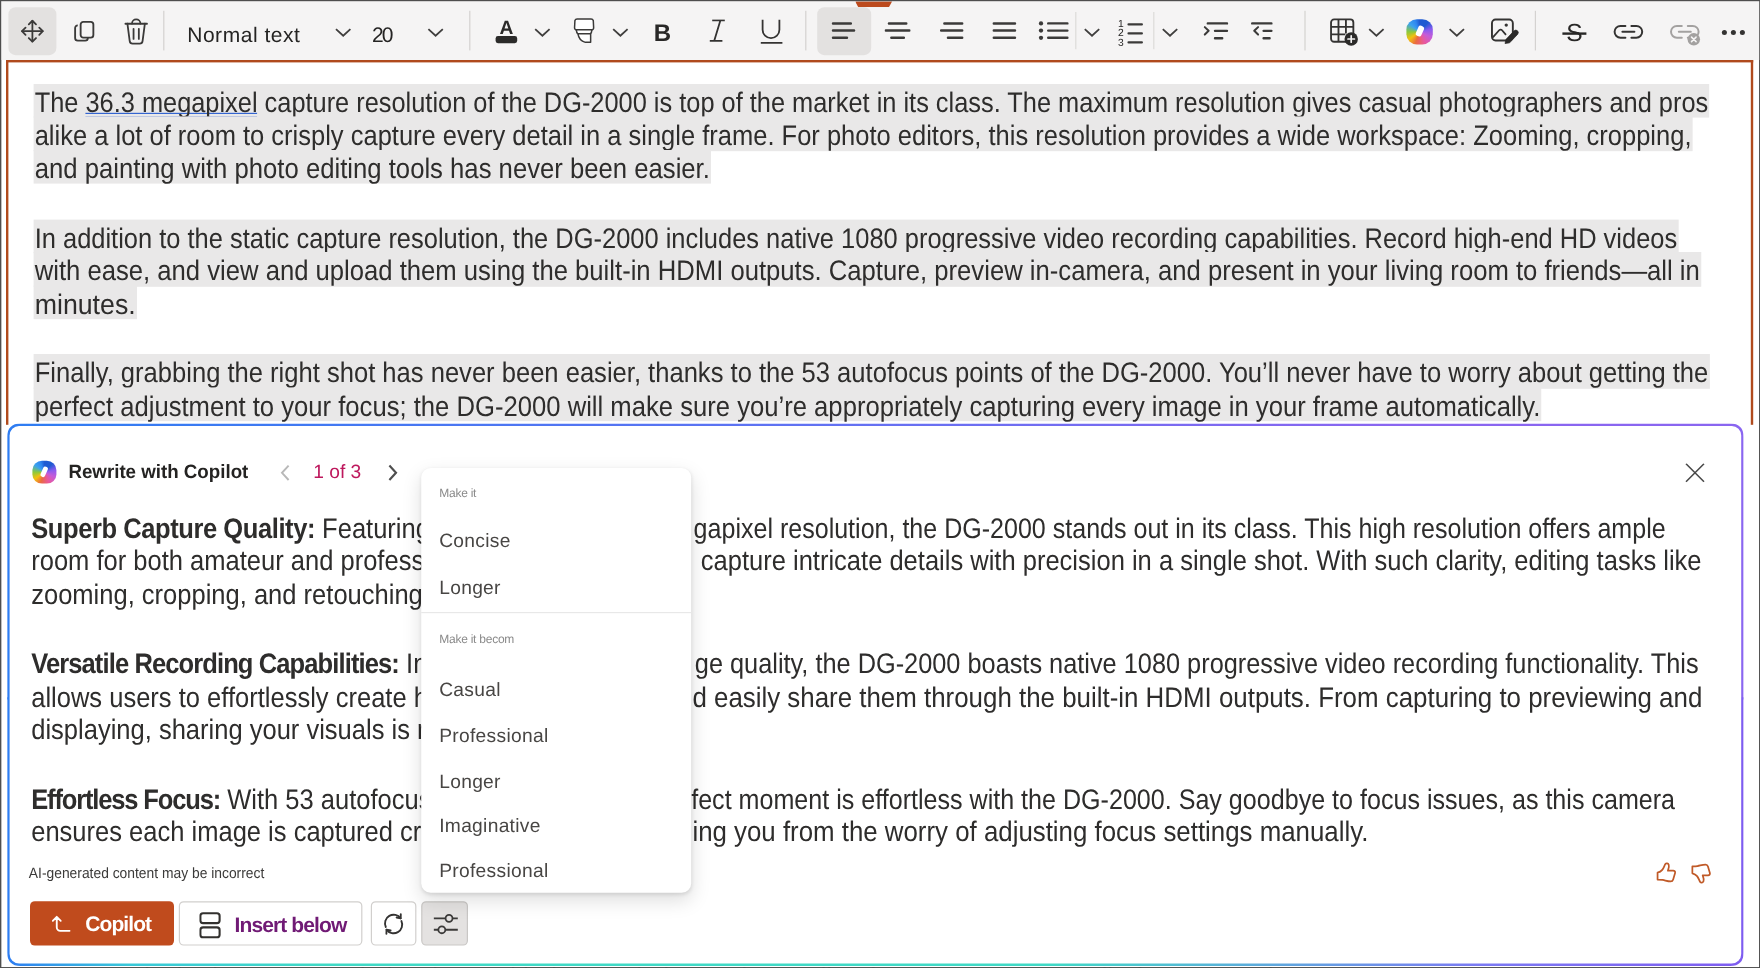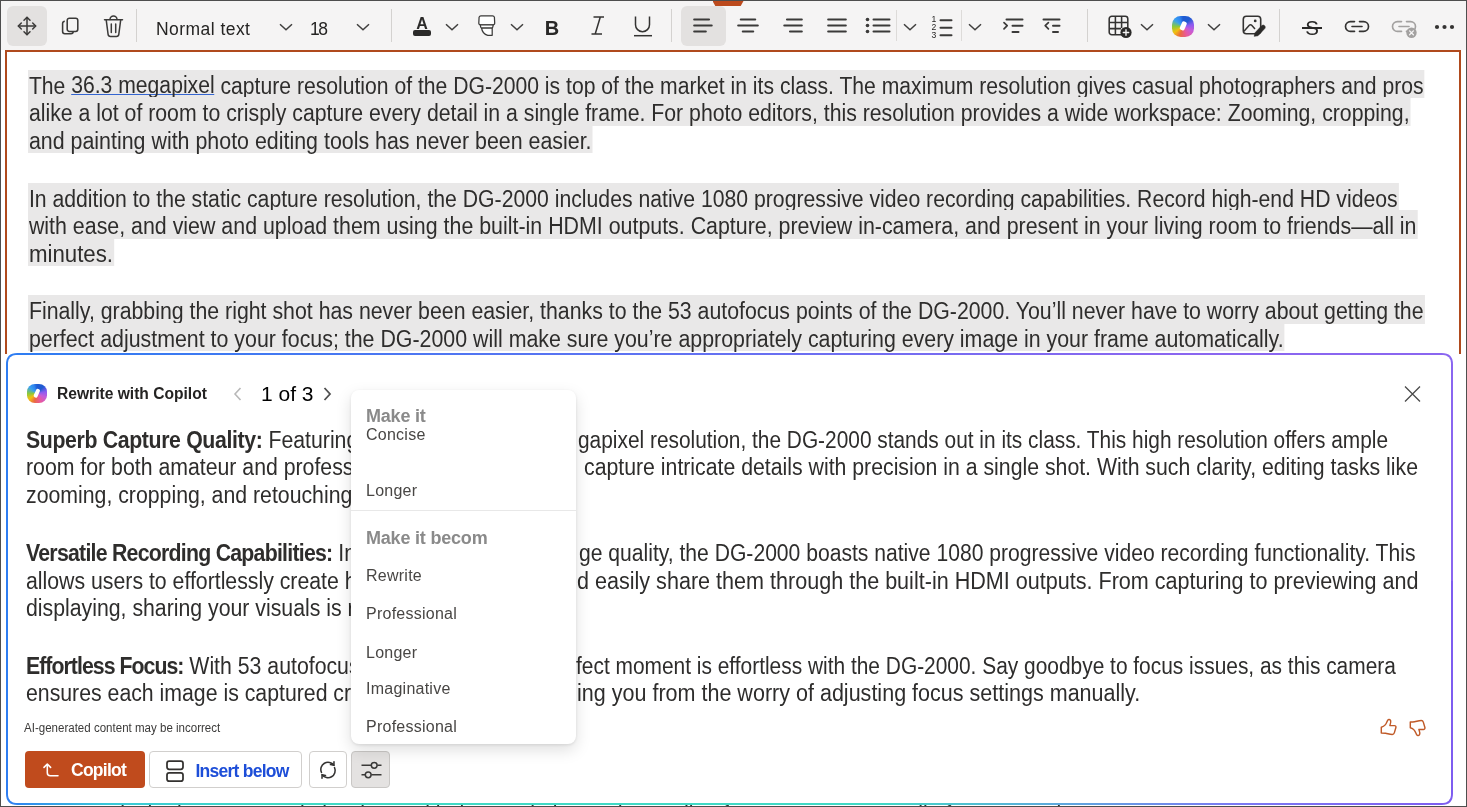--- a/index.html
+++ b/index.html
@@ -29,21 +29,21 @@
 .copilot::after { content:""; position:absolute; left:51%; top:49%; width:21%; height:45%;
   background:#fff; transform:translate(-50%,-50%) rotate(24deg); border-radius:40%/18%; }
 
 #panel { position:absolute; left:6px; top:353px; width:1447px; height:452px; }
 #panelwhite { position:absolute; left:2px; top:2px; width:1443px; height:448px; background:#fff; border-radius:8px; }
 .pline { position:absolute; white-space:nowrap; font-size:23.5px; line-height:27.5px; color:#2e2d2c; }
 .pbold { font-weight:bold; }
 
 #menu { position:absolute; left:351px; top:390px; width:225px; height:354px; background:#fff;
   border-radius:8px; box-shadow:0 6px 16px rgba(0,0,0,.13), 0 1px 3px rgba(0,0,0,.09); }
-.mlabel { position:absolute; left:15px; font-size:18px; font-weight:bold; color:#8a8a8a; white-space:nowrap; letter-spacing:-0.2px; }
+.mlabel { position:absolute; left:15px; font-size:10px; font-weight:normal; color:#8a8a8a; white-space:nowrap; letter-spacing:-0.2px; }
 .mitem { position:absolute; left:15px; font-size:16px; color:#484644; white-space:nowrap; letter-spacing:0.25px; }
 .mdiv { position:absolute; left:0; width:225px; height:1px; background:#e8e8e8; }
 </style>
 </head>
 <body>
 <div id="stage">
   <div id="toolbar">
     <div class="activebg" style="left:7px; top:6px; width:40px; height:40px;"></div>
     <svg class="tb" style="left:17px; top:16px;" width="20" height="20" viewBox="0 0 20 20">
       <g fill="none" stroke="#3b3a39" stroke-width="1.5" stroke-linecap="round" stroke-linejoin="round">
@@ -61,21 +61,21 @@
         <path d="M1.5 4.8 H19.5"></path>
         <path d="M3.2 4.8 L5.1 19.3 a2.4 2.4 0 0 0 2.4 2.1 h5.9 a2.4 2.4 0 0 0 2.4 -2.1 L17.7 4.8"></path>
         <path d="M8.3 9 V17.4 M12.7 9 V17.4"></path>
       </g>
     </svg>
     <div class="sep" style="left:136px;"></div>
     <div class="tbtext" id="tnormal" style="left:156px; letter-spacing:0.45px;">Normal text</div>
     <svg class="tb" style="left:279px; top:23px;" width="14" height="8" viewBox="0 0 14 8">
         <path d="M1 1.2 L7 6.8 L13 1.2" fill="none" stroke="#403f3e" stroke-width="1.5"></path>
       </svg>
-    <div class="tbtext" style="left:310px; letter-spacing:-1.6px;">18</div>
+    <div class="tbtext" style="left:310px; letter-spacing:-1.6px;">20</div>
     <svg class="tb" style="left:356px; top:23px;" width="14" height="8" viewBox="0 0 14 8">
         <path d="M1 1.2 L7 6.8 L13 1.2" fill="none" stroke="#403f3e" stroke-width="1.5"></path>
       </svg>
     <div class="sep" style="left:391px;"></div>
     <div class="tb" style="left:412px; top:15px; width:20px; text-align:center; font-size:16px; font-weight:bold; color:#2b2a29;">A</div>
     <div class="tb" style="left:413px; top:29.8px; width:17.5px; height:6px; background:#2b2a29; border-radius:2px;"></div>
     <svg class="tb" style="left:445px; top:23px;" width="14" height="8" viewBox="0 0 14 8">
         <path d="M1 1.2 L7 6.8 L13 1.2" fill="none" stroke="#403f3e" stroke-width="1.5"></path>
       </svg>
     <svg class="tb" style="left:477px; top:15px;" width="22" height="23" viewBox="0 0 22 23">
@@ -238,21 +238,21 @@
       <path d="M1.25 228 L1.25 440.75 Q1.25 450.75 11.25 450.75 L1435.75 450.75 Q1445.75 450.75 1445.75 440.75 L1445.75 228" fill="none" stroke="url(#gB)" stroke-width="2.5"></path>
     </svg>
     <div id="panelwhite"></div>
     <div id="panelcontent">
 
       <div class="copilot" style="left:21px; top:31px; width:20px; height:19px;"></div>
       <div id="htitle" style="position:absolute; left:51px; top:27px; font-size:16px; font-weight:bold; color:#242322; line-height:27px; white-space:nowrap; transform:scaleX(0.975); transform-origin:0 50%;">Rewrite with Copilot</div>
       <svg style="position:absolute; left:226px; top:33px;" width="12" height="16" viewBox="0 0 12 16">
           <path d="M8.5 2 L3 8 L8.5 14" fill="none" stroke="#b8b8b8" stroke-width="1.6"></path>
         </svg>
-      <div style="position:absolute; left:255px; top:27px; font-size:21px; color:#000000; line-height:27px; white-space:nowrap;">1 of 3</div>
+      <div style="position:absolute; left:255px; top:27px; font-size:16px; color:#be185d; line-height:27px; white-space:nowrap;">1 of 3</div>
       <svg style="position:absolute; left:315px; top:33px;" width="12" height="16" viewBox="0 0 12 16">
           <path d="M3.5 2 L9 8 L3.5 14" fill="none" stroke="#4f4f4f" stroke-width="1.8"></path>
         </svg>
       <svg style="position:absolute; left:1398px; top:33px;" width="17" height="16" viewBox="0 0 17 16">
           <path d="M1 0.5 L16 15.5 M16 0.5 L1 15.5" fill="none" stroke="#4a4a4a" stroke-width="1.3"></path>
         </svg>
 
       <div class="pline" id="p1l" style="left:19.5px; top:73.8px; transform:scaleX(0.905); transform-origin:0 50%;"><span class="pbold" id="b1" style="letter-spacing:-0.39px;">Superb Capture Quality:</span> Featuring an impressive</div>
       <div class="pline" id="p2l" style="left:19.5px; top:101.3px; transform:scaleX(0.905); transform-origin:0 50%;">room for both amateur and professional photo</div>
       <div class="pline" id="p3l" style="left:19.5px; top:128.8px; transform:scaleX(0.905); transform-origin:0 50%;">zooming, cropping, and retouching becom</div>
@@ -284,21 +284,21 @@
       <svg style="position:absolute; left:17.5px; top:11px;" width="16" height="16" viewBox="0 0 16 16">
           <path d="M15 13.7 H7.3 a3 3 0 0 1 -3 -3 V2.2 M1 5.4 L4.3 2 L7.6 5.4" fill="none" stroke="#fff" stroke-width="1.55" stroke-linecap="round" stroke-linejoin="round"></path>
         </svg>
       <div style="position:absolute; left:46px; top:0; height:37px; line-height:38px; font-size:17.5px; font-weight:bold; color:#fff; letter-spacing:-0.75px;">Copilot</div>
     </div>
     <div style="position:absolute; left:143px; top:398px; width:153px; height:37px; border-radius:4px; background:#fff; border:1px solid #d1cfcd;">
       <svg style="position:absolute; left:15.5px; top:8px;" width="19" height="23" viewBox="0 0 19 23">
           <rect x="1" y="1" width="16" height="8.3" rx="2.2" fill="none" stroke="#33312f" stroke-width="1.75"></rect>
           <rect x="1" y="12.8" width="16" height="8.3" rx="2.2" fill="none" stroke="#33312f" stroke-width="1.75"></rect>
         </svg>
-      <div style="position:absolute; left:45.5px; top:0; height:37px; line-height:38px; font-size:17.5px; font-weight:bold; color:#1d4ed8; letter-spacing:-0.75px; white-space:nowrap;">Insert below</div>
+      <div style="position:absolute; left:45.5px; top:0; height:37px; line-height:38px; font-size:17.5px; font-weight:bold; color:#701a75; letter-spacing:-0.75px; white-space:nowrap;">Insert below</div>
     </div>
     <div style="position:absolute; left:303px; top:398px; width:38px; height:37px; border-radius:4px; background:#fff; border:1px solid #d1cfcd;">
       <svg style="position:absolute; left:7px; top:7px;" width="22" height="22" viewBox="0 0 22 22">
           <g fill="none" stroke="#343332" stroke-width="1.55" stroke-linecap="round" stroke-linejoin="round">
             <path d="M4.5 13.5 A7.2 7.2 0 0 1 16.9 6.3"></path>
             <path d="M13.5 5.6 L16.9 6.3 L16.99 2.8"></path>
             <path d="M17.5 8.5 A7.2 7.2 0 0 1 5.1 15.7"></path>
             <path d="M8.5 16.4 L5.1 15.7 L5.01 19.2"></path>
           </g>
         </svg>
@@ -309,23 +309,23 @@
             <path d="M0.5 5.3 H10.2 M16.3 5.3 H20.5 M0.5 14.8 H4.2 M10.3 14.8 H20.5"></path>
             <circle cx="13.2" cy="5.3" r="2.9" fill="none"></circle>
             <circle cx="7.2" cy="14.8" r="2.9" fill="none"></circle>
           </g>
         </svg>
     </div>
   </div>
   <div id="frame"></div>
   <div id="menu">
     <div class="mlabel" style="top:16px;">Make it</div>
-    <div class="mitem" style="top:36px;">Concise</div>
+    <div class="mitem" style="top:53px;">Concise</div>
     <div class="mitem" style="top:92px;">Longer</div>
     <div class="mdiv" style="top:119.5px;"></div>
     <div class="mlabel" style="top:138px;">Make it becom</div>
-    <div class="mitem" style="top:177px;">Rewrite</div>
+    <div class="mitem" style="top:177px;">Casual</div>
     <div class="mitem" style="top:215px;">Professional</div>
     <div class="mitem" style="top:254px;">Longer</div>
     <div class="mitem" style="top:290px;">Imaginative</div>
     <div class="mitem" style="top:328px;">Professional</div>
   </div>
 </div>
 
 </body></html>

